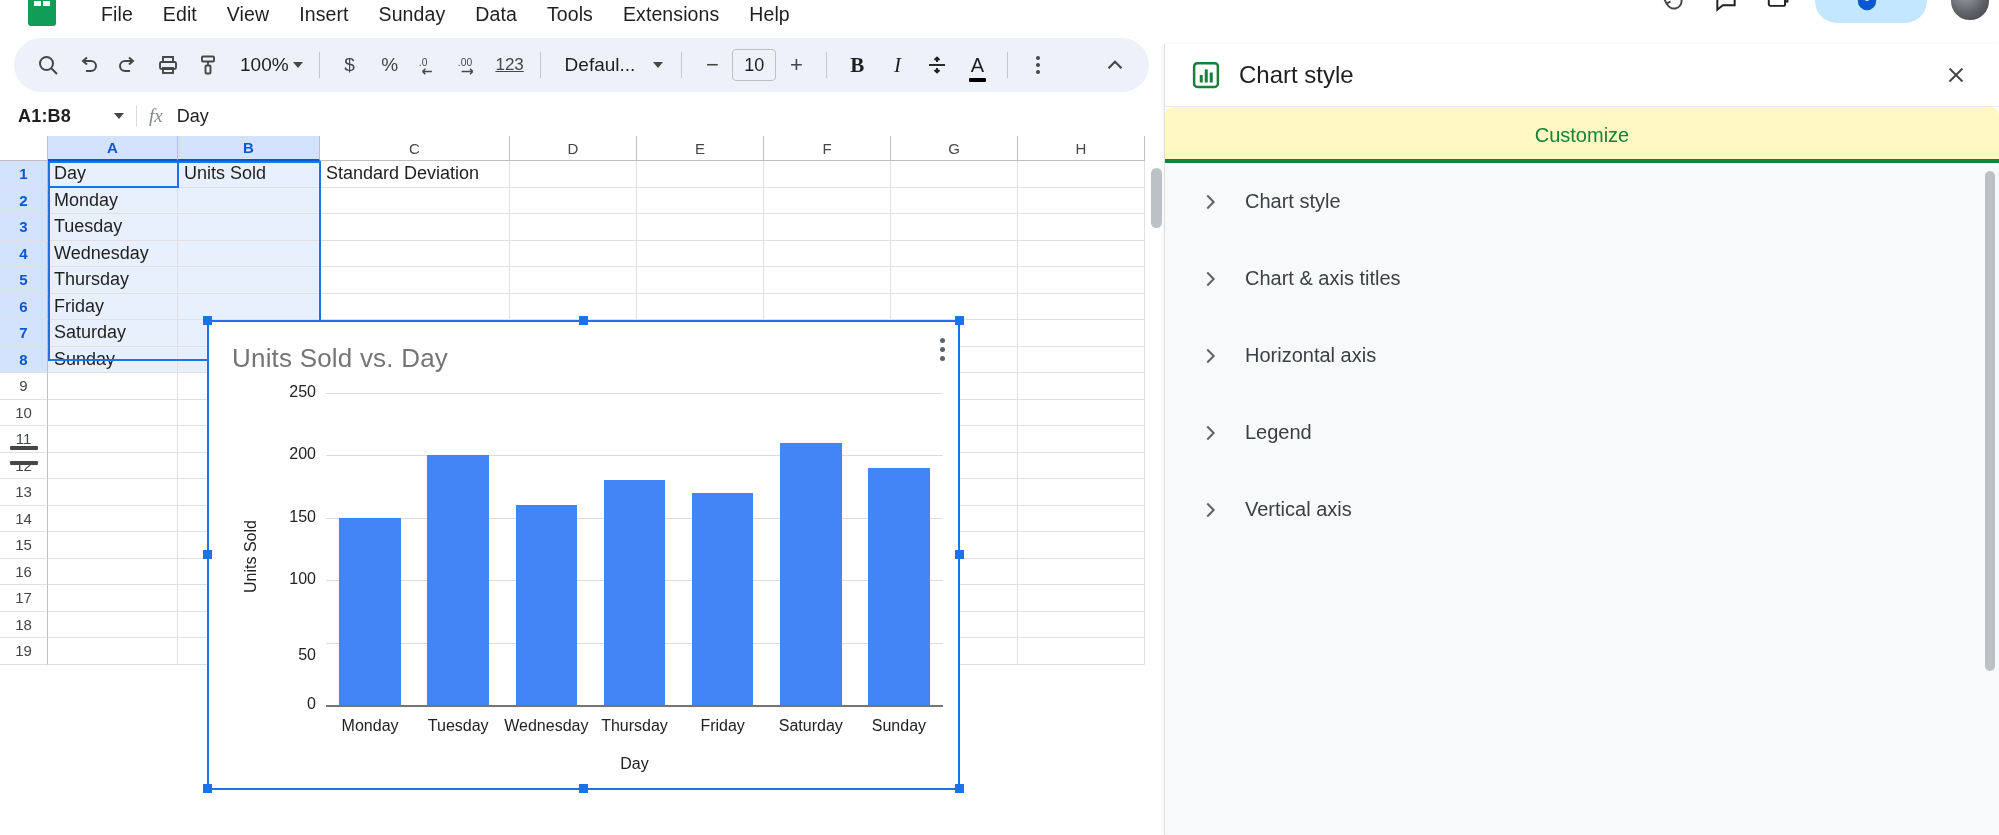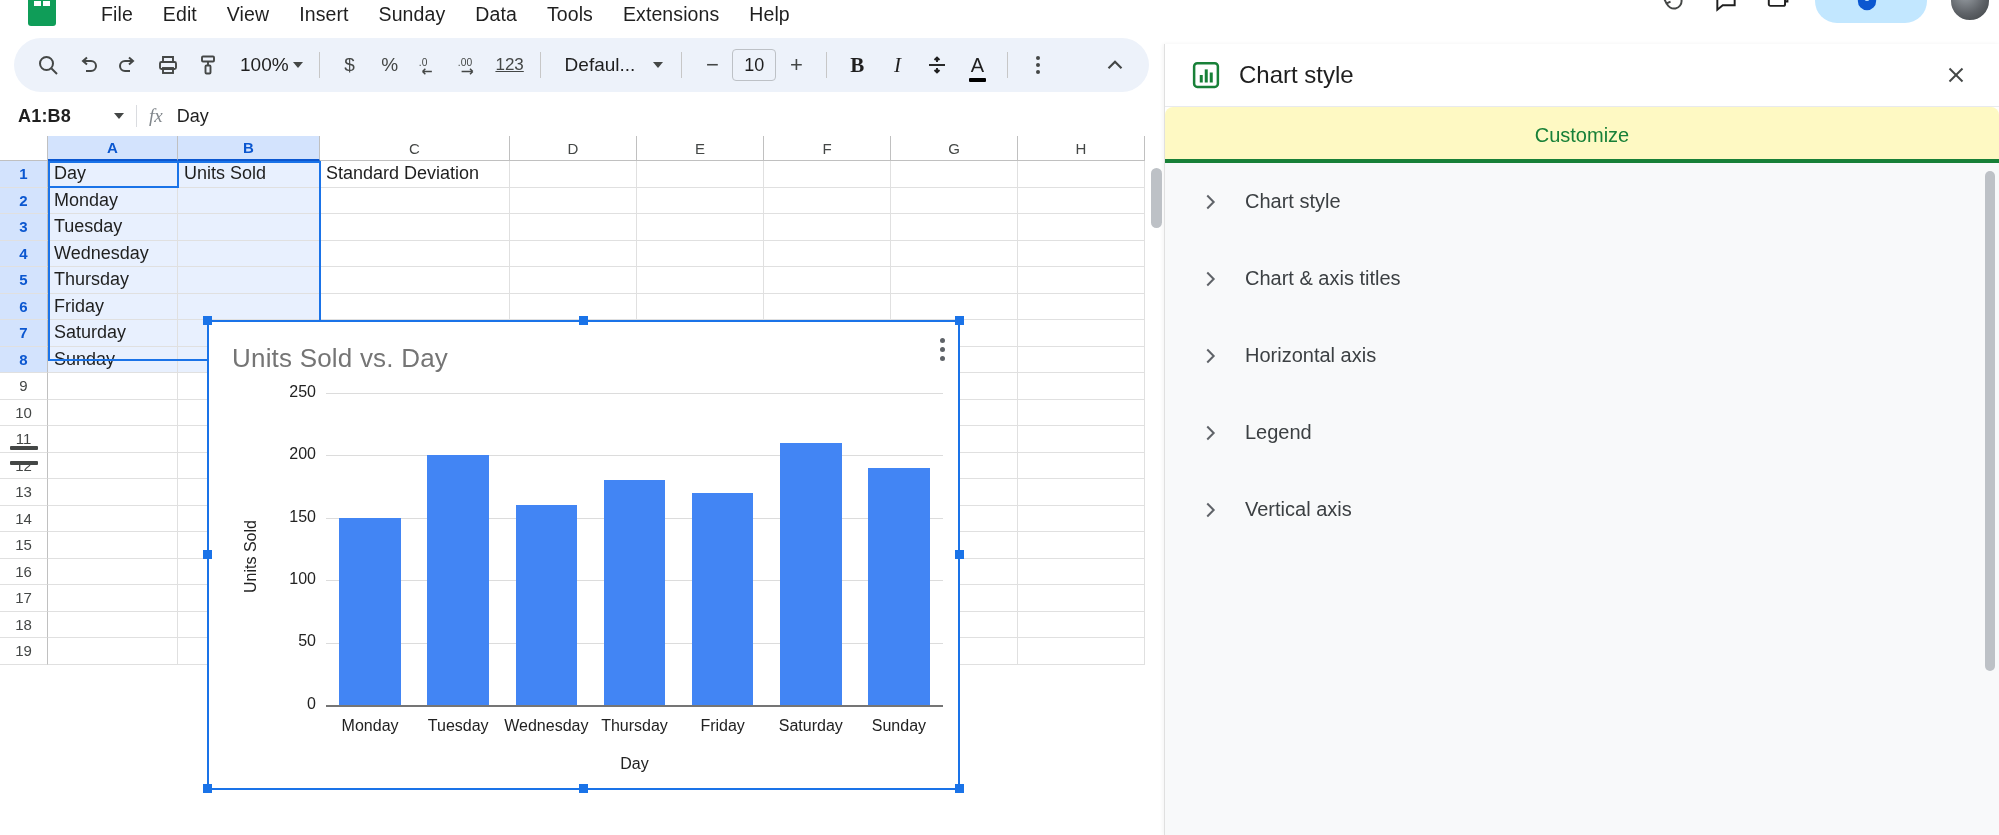--- a/index.html
+++ b/index.html
@@ -564,21 +564,21 @@
       <div class="chart-kebab">
           <i></i>
           <i></i>
           <i></i>
         </div>
       <div class="chart-title">Units Sold vs. Day</div>
       <div class="plot" id="plot">
           <div class="gridline" style="left: 118px; width: 617px; top: 384px;"></div>
           <div class="ytick" style="left: 62px; top: 374px;">0</div>
           <div class="gridline" style="left: 118px; width: 617px; top: 321.6px;"></div>
-          <div class="ytick" style="left: 62px; top: 311px;">50</div>
+          <div class="ytick" style="left: 62px; top: 325px;">50</div>
           <div class="gridline" style="left: 118px; width: 617px; top: 259.2px;"></div>
           <div class="ytick" style="left: 62px; top: 249.2px;">100</div>
           <div class="gridline" style="left: 118px; width: 617px; top: 196.8px;"></div>
           <div class="ytick" style="left: 62px; top: 186.8px;">150</div>
           <div class="gridline" style="left: 118px; width: 617px; top: 134.4px;"></div>
           <div class="ytick" style="left: 62px; top: 124.4px;">200</div>
           <div class="gridline" style="left: 118px; width: 617px; top: 72px;"></div>
           <div class="ytick" style="left: 62px; top: 62px;">250</div>
           <div class="axisline" style="left: 118px; width: 617px; top: 384px;"></div>
           <div class="bar" style="left: 131.221px; width: 61.7px; top: 196.8px; height: 187.2px; background: rgb(66, 133, 244);"></div>

